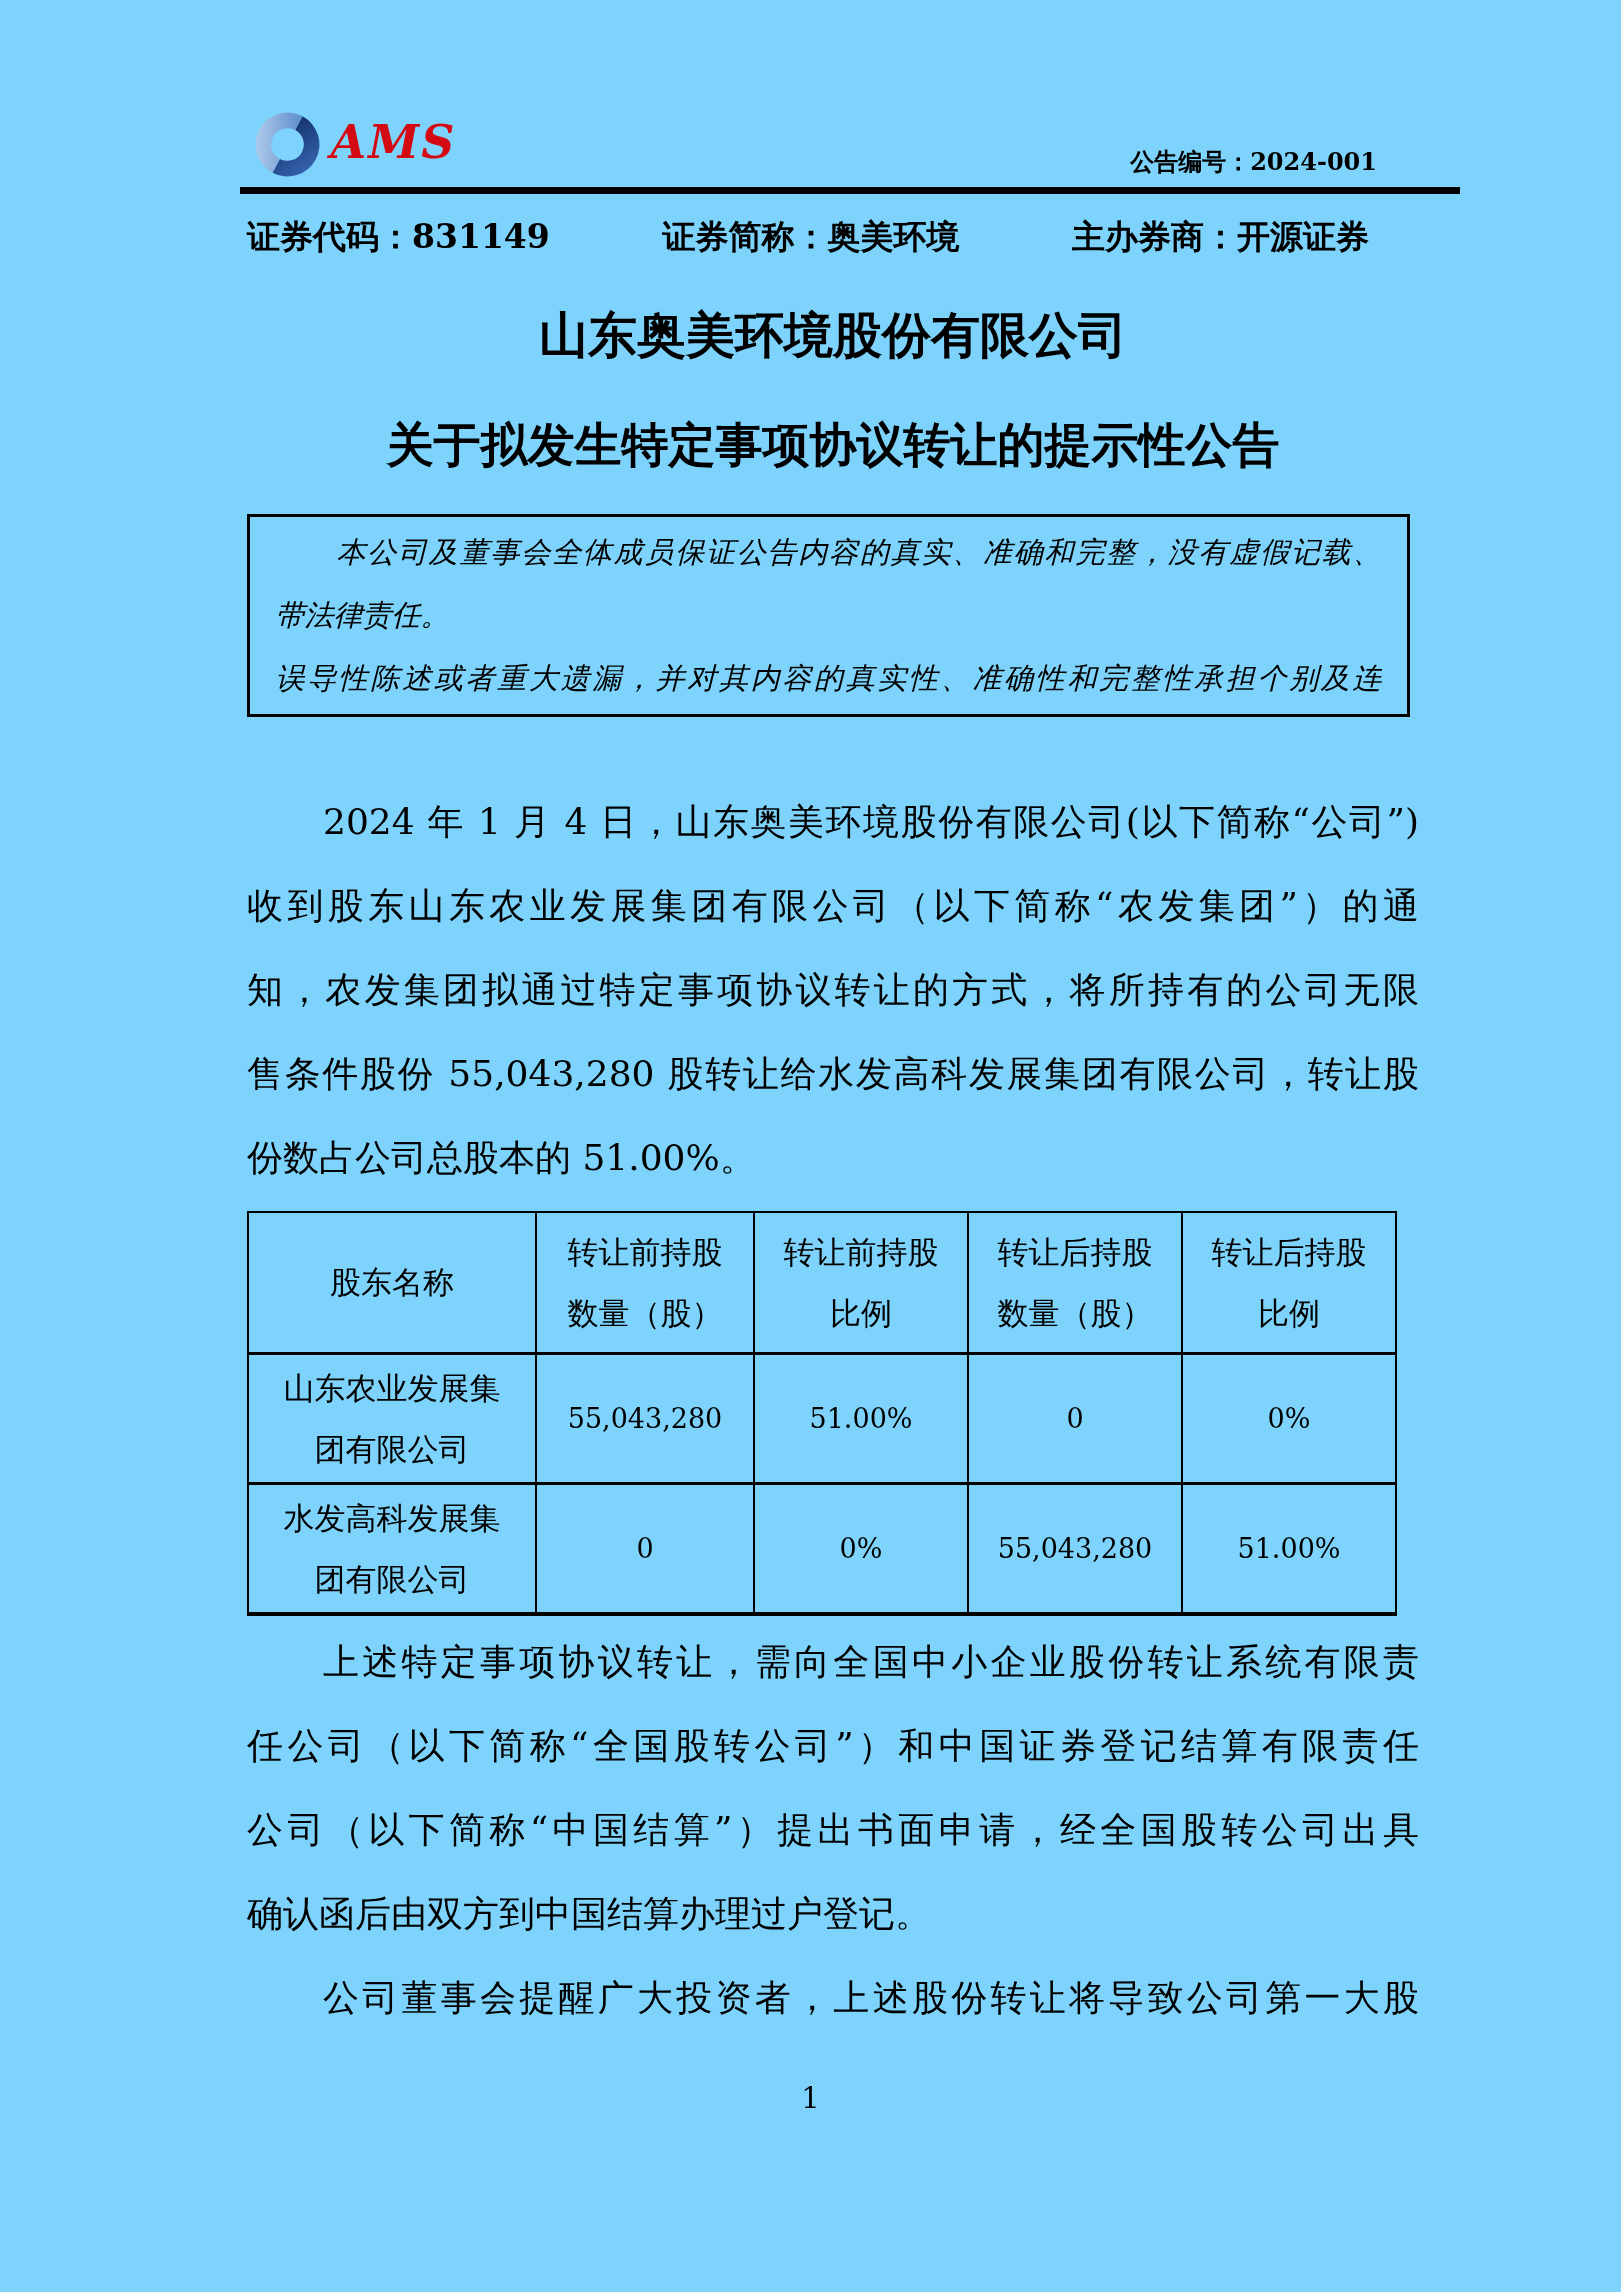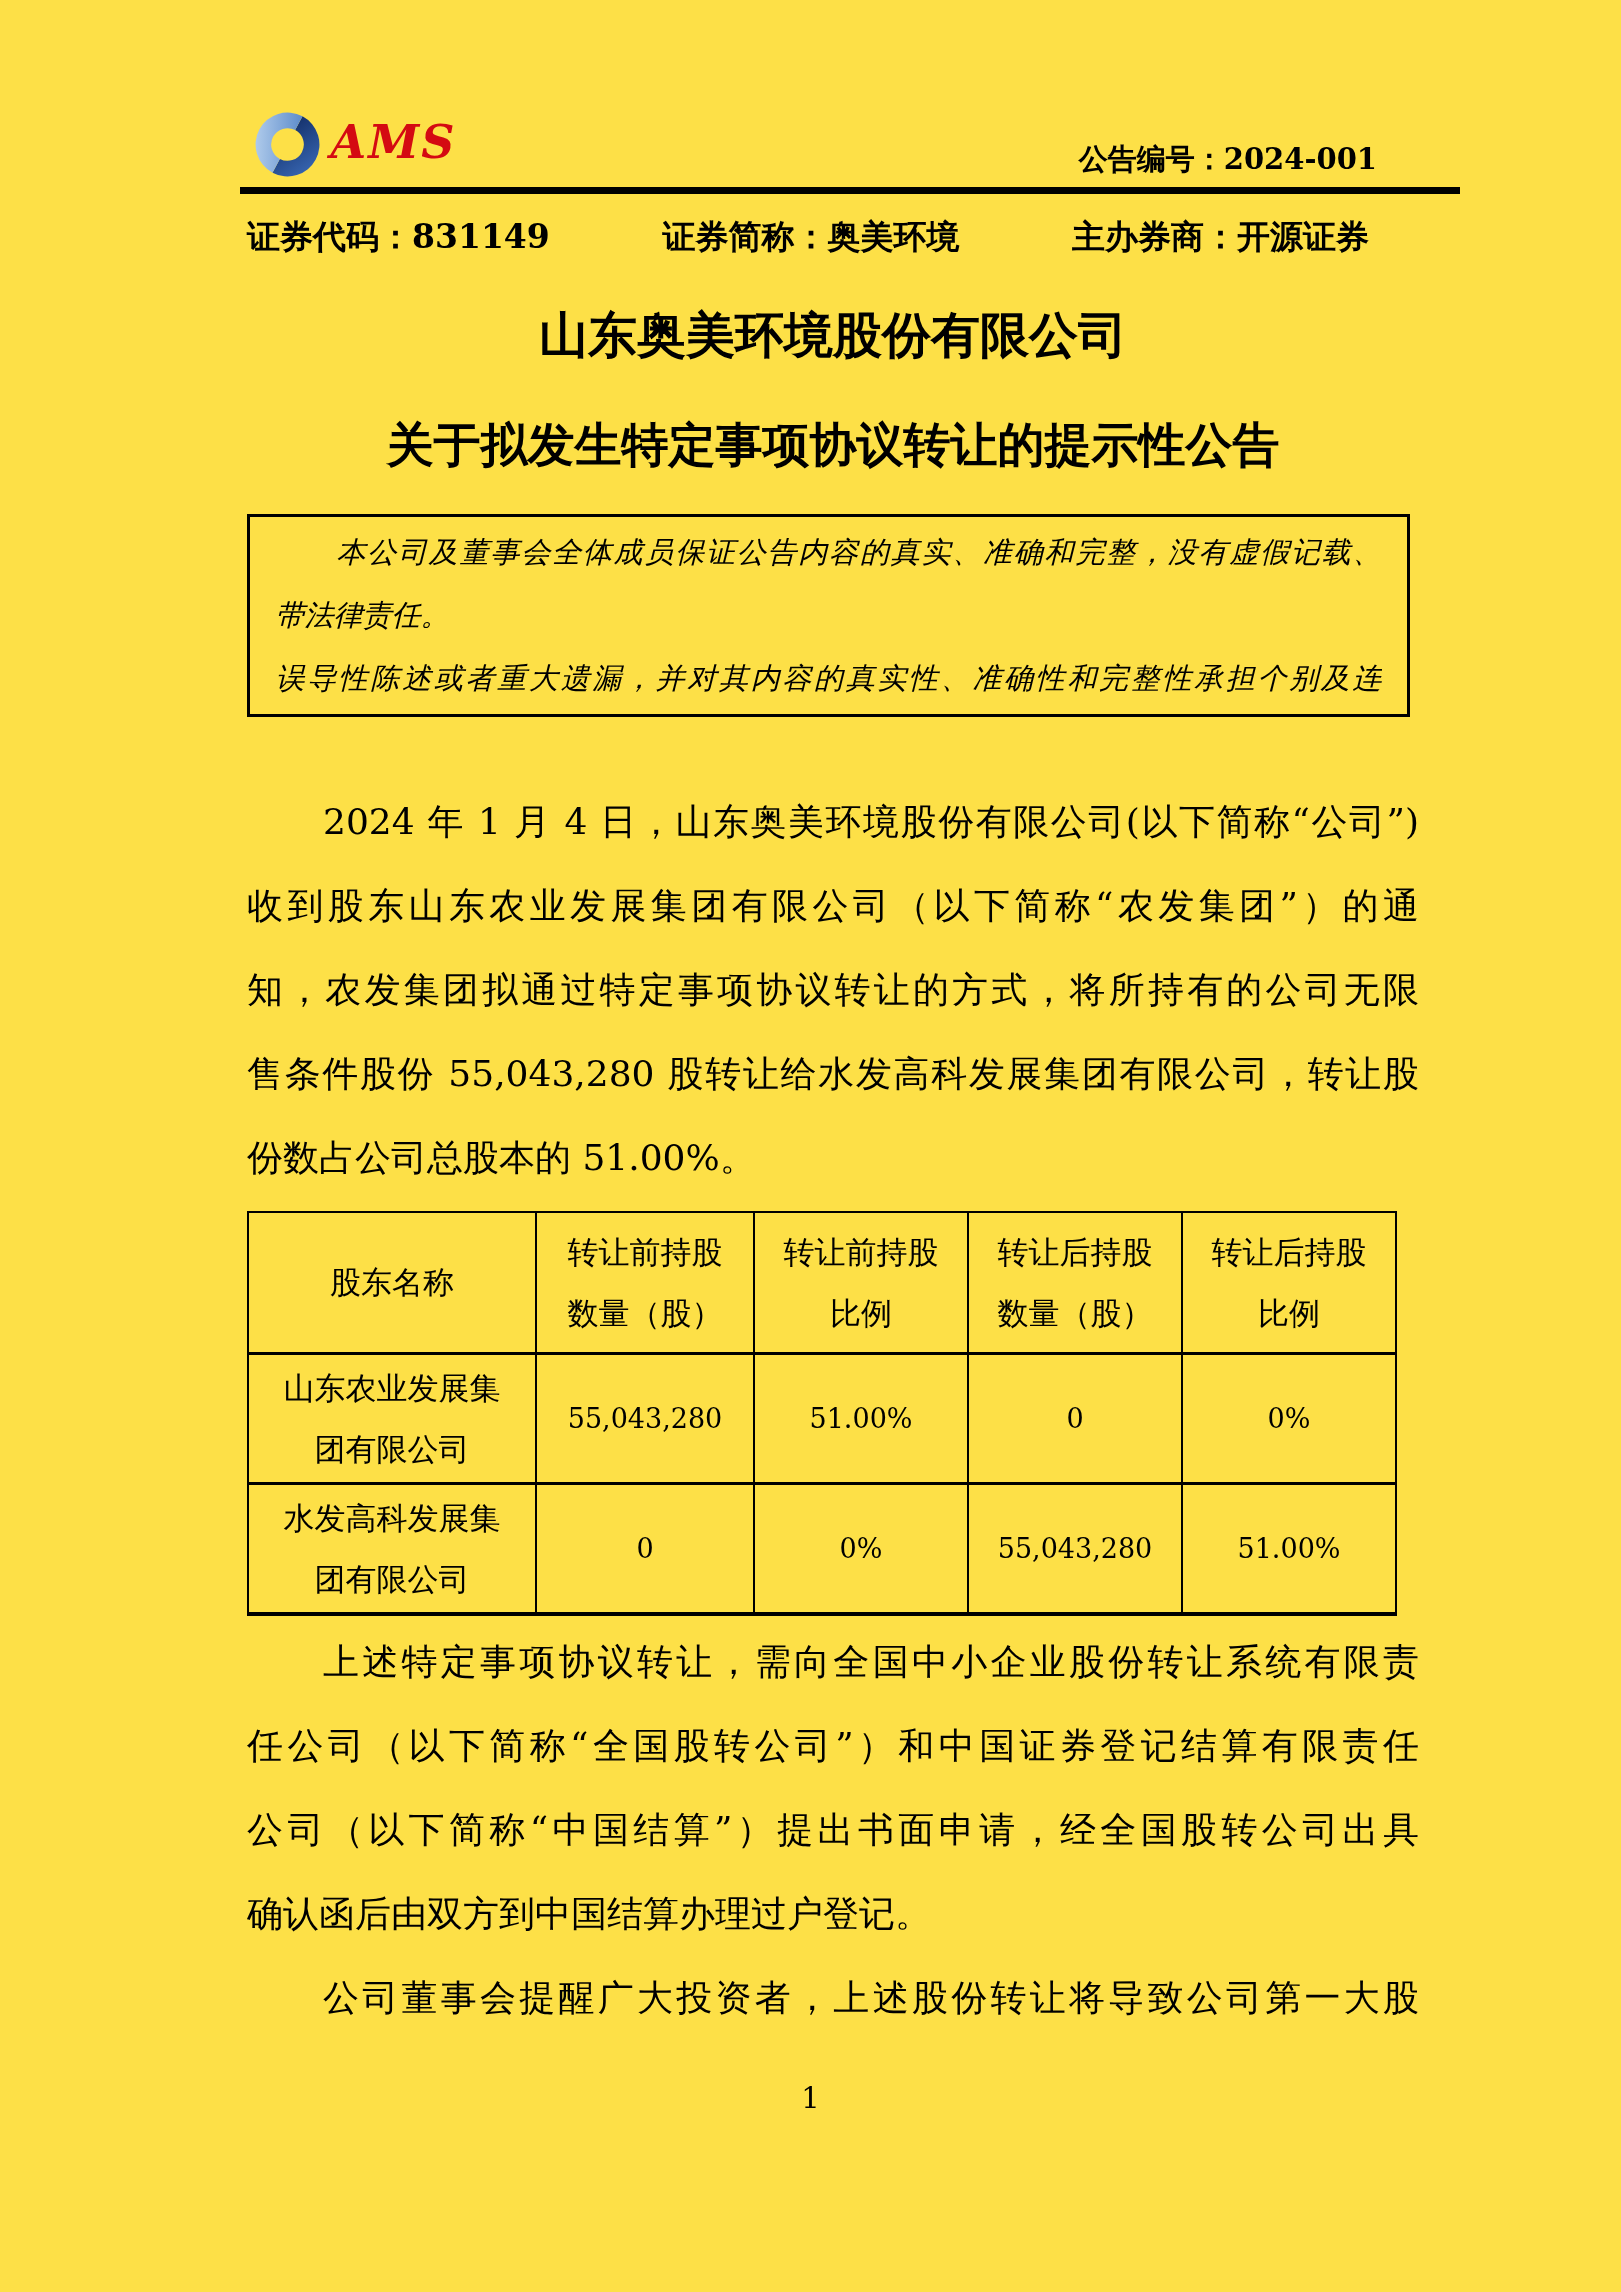--- a/index.html
+++ b/index.html
@@ -1,36 +1,36 @@
 <!DOCTYPE html>
 <html><head>
 <meta charset="utf-8">
 <style>
   html, body { margin:0; padding:0; background:#888; }
   .page {
     position:relative;
     width:1621px; height:2293px;
     margin:0 auto;
-    background:#fde047;
+    background:#7dd3fc;
     color:#000;
     font-family:"DejaVu Serif","Liberation Serif",serif;
     overflow:hidden;
   }
 
   
   .hdr { margin:108px 0 0 240px; width:1220px; }
   .hdr-row { display:flex; justify-content:space-between; align-items:flex-end; padding-left:11.8px; }
   .logo-wrap { display:flex; align-items:center; height:73px; }
   .logo-svg { width:71px; height:71px; display:block; }
   .logo-text {
     font-size:46px; font-style:italic; font-weight:bold;
     color:#d40a12; margin-left:7.8px; letter-spacing:2px; line-height:1;
     padding-bottom:5.9px;
   }
-  .ann-no { font-size:29px; font-weight:bold; padding:0 83px 3.9px 0; line-height:1.2; }
+  .ann-no { font-size:24px; font-weight:bold; padding:0 83px 3.9px 0; line-height:1.2; }
   .hdr-rule { margin-top:5.9px; height:6.9px; background:#000; }
 
   .sec-row {
     display:flex; justify-content:space-between;
     margin:23.5px 0 0 247px; width:1122px;
     font-size:33px; font-weight:bold; line-height:1.2;
   }
 
   
   .company-title {

